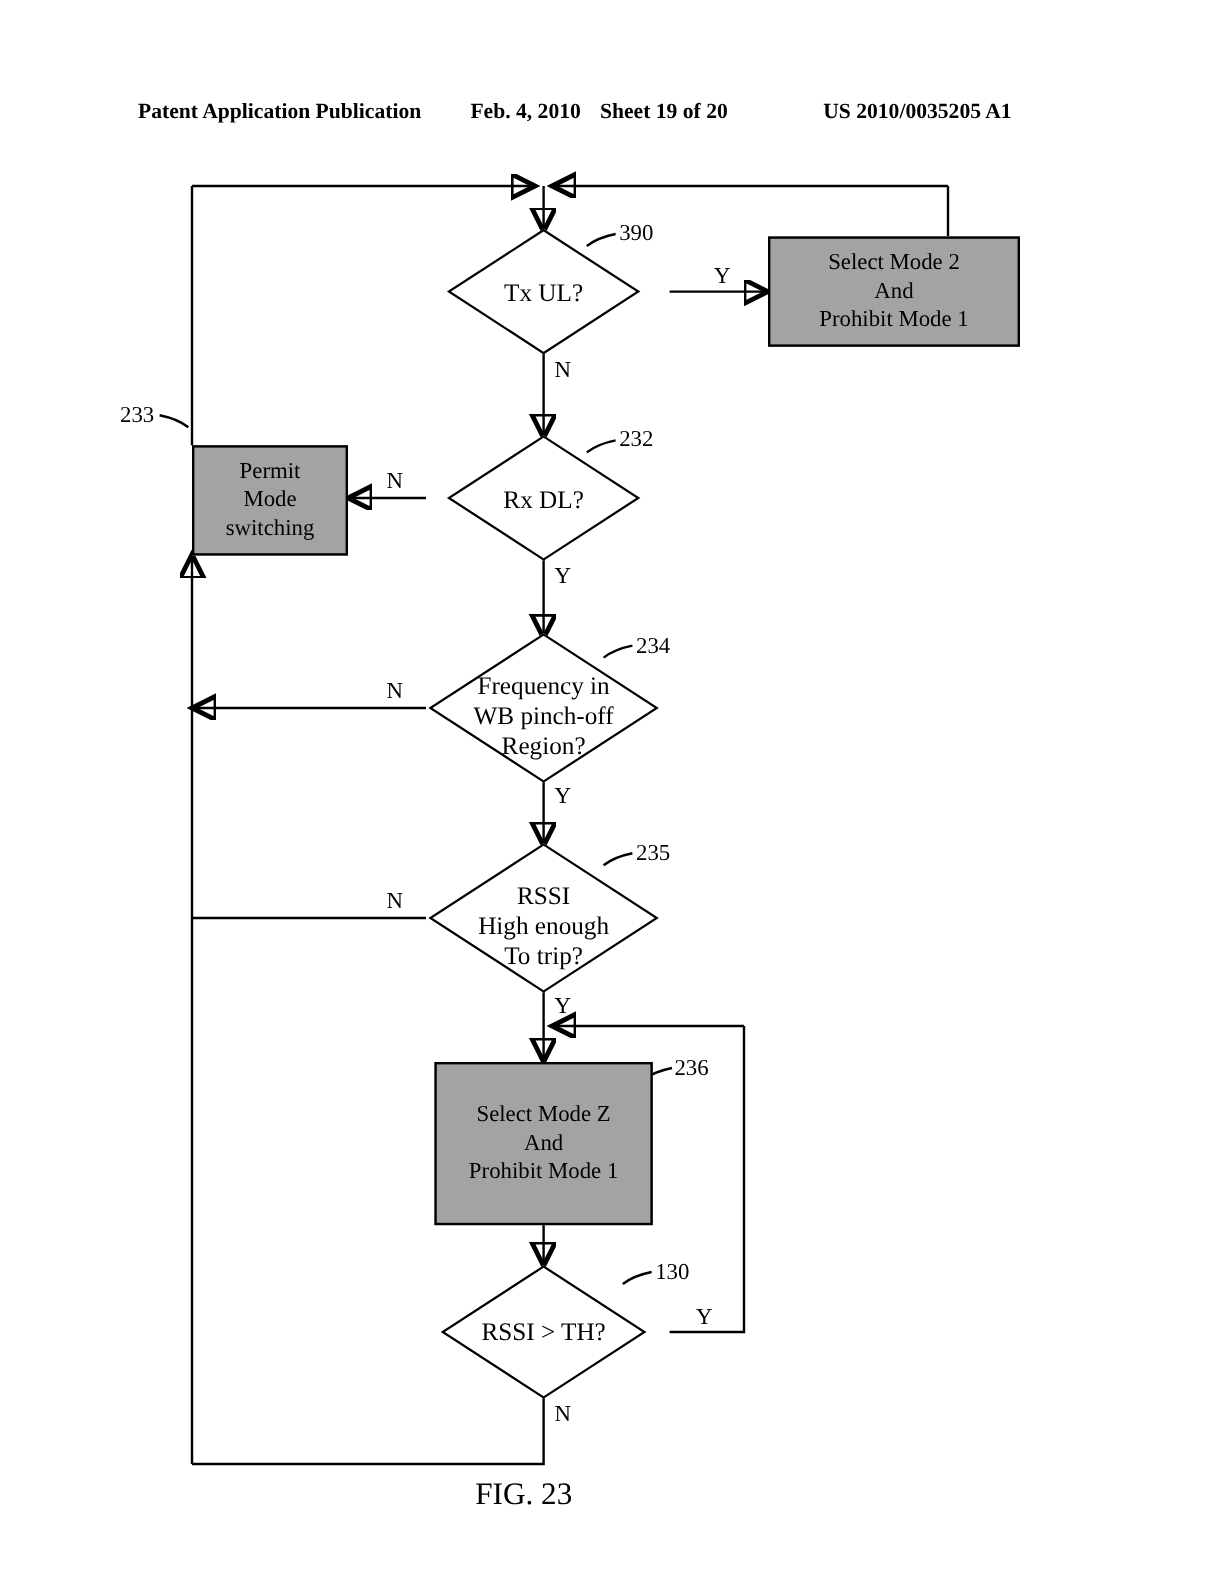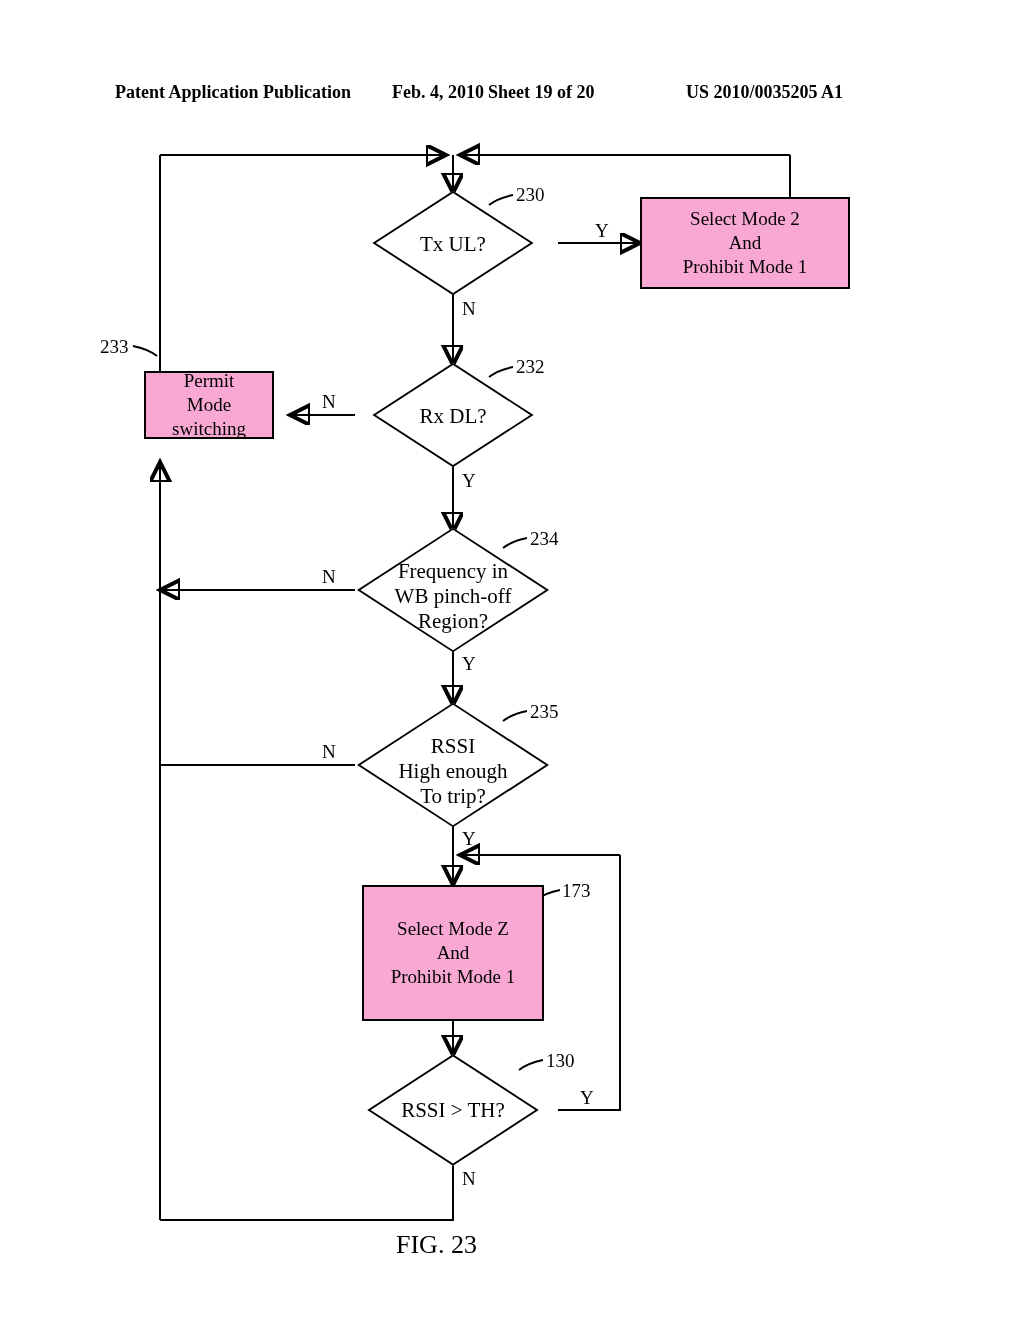--- a/index.html
+++ b/index.html
@@ -15,21 +15,21 @@
   .header {
     position: absolute;
     top: 82px;
     left: 0;
     width: 100%;
     font-weight: bold;
     font-size: 18px;
   }
   .header-left { position: absolute; left: 115px; }
   .header-center { position: absolute; left: 392px; }
-  .header-sheet { position: absolute; left: 488px; text-align: center; }
+  .header-sheet { position: absolute; left: 500px; text-align: center; }
   .header-right { position: absolute; left: 686px; }
 
   .diagram {
     position: absolute;
     top: 140px;
     left: 0;
     width: 1024px;
     height: 1130px;
   }
 
@@ -42,21 +42,21 @@
   .diamond-label {
     position: absolute;
     text-align: center;
     font-size: 21px;
     line-height: 1.2;
     pointer-events: none;
   }
   .rect {
     position: absolute;
     border: 2px solid #000;
-    background: #f9a8d4;
+    background: #a3a3a3;
     text-align: center;
     font-size: 19px;
     display: flex;
     align-items: center;
     justify-content: center;
     flex-direction: column;
     line-height: 1.25;
   }
   .ref {
     position: absolute;
@@ -144,55 +144,55 @@
     <path d="M489 237 Q498 230 513 227"></path>
     <path d="M503 408 Q512 401 527 398"></path>
     <path d="M503 581 Q512 574 527 571"></path>
     <path d="M536 760 Q545 753 560 750"></path>
     <path d="M519 930 Q528 923 543 920"></path>
     <path d="M157 216 Q148 209 133 206"></path>
   </svg>
 
   <div class="diamond" style="left:406px; top:56px; width:94px; height:94px; transform:rotate(45deg) skew(-12deg,-12deg);"></div>
   <div class="diamond-label" style="left:380px; top:92px; width:146px;">Tx UL?</div>
-  <div class="ref" style="left:516px; top:44px;">230</div>
+  <div class="ref" style="left:516px; top:44px;">390</div>
   <div class="edge-label" style="left:595px; top:80px;">Y</div>
   <div class="edge-label" style="left:462px; top:158px;">N</div>
 
   <div class="rect" style="left:640px; top:57px; width:210px; height:92px;">
     <span>Select Mode 2<br>And<br>Prohibit Mode 1</span>
   </div>
 
   <div class="diamond" style="left:406px; top:228px; width:94px; height:94px; transform:rotate(45deg) skew(-12deg,-12deg);"></div>
   <div class="diamond-label" style="left:380px; top:264px; width:146px;">Rx DL?</div>
   <div class="ref" style="left:516px; top:216px;">232</div>
   <div class="edge-label" style="left:322px; top:251px;">N</div>
   <div class="edge-label" style="left:462px; top:330px;">Y</div>
 
-  <div class="rect" style="left:144px; top:231px; width:130px; height:68px;">
+  <div class="rect" style="left:160px; top:231px; width:130px; height:92px;">
     <span>Permit<br>Mode<br>switching</span>
   </div>
   <div class="ref" style="left:100px; top:196px;">233</div>
 
   <div class="diamond" style="left:397px; top:394px; width:112px; height:112px; transform:rotate(45deg) skew(-12deg,-12deg);"></div>
   <div class="diamond-label" style="left:370px; top:419px; width:166px;">Frequency in<br>WB pinch-off<br>Region?</div>
   <div class="ref" style="left:530px; top:388px;">234</div>
   <div class="edge-label" style="left:322px; top:426px;">N</div>
   <div class="edge-label" style="left:462px; top:513px;">Y</div>
 
   <div class="diamond" style="left:397px; top:569px; width:112px; height:112px; transform:rotate(45deg) skew(-12deg,-12deg);"></div>
   <div class="diamond-label" style="left:370px; top:594px; width:166px;">RSSI<br>High enough<br>To trip?</div>
   <div class="ref" style="left:530px; top:561px;">235</div>
   <div class="edge-label" style="left:322px; top:601px;">N</div>
   <div class="edge-label" style="left:462px; top:688px;">Y</div>
 
   <div class="rect" style="left:362px; top:745px; width:182px; height:136px;">
     <span>Select Mode Z<br>And<br>Prohibit Mode 1</span>
   </div>
-  <div class="ref" style="left:562px; top:740px;">173</div>
+  <div class="ref" style="left:562px; top:740px;">236</div>
 
   <div class="diamond" style="left:403px; top:920px; width:100px; height:100px; transform:rotate(45deg) skew(-12deg,-12deg);"></div>
   <div class="diamond-label" style="left:370px; top:958px; width:166px;">RSSI &gt; TH?</div>
   <div class="ref" style="left:546px; top:910px;">130</div>
   <div class="edge-label" style="left:580px; top:947px;">Y</div>
   <div class="edge-label" style="left:462px; top:1028px;">N</div>
 
   <div class="fig-label" style="left:396px; top:1090px;">FIG. 23</div>
 </div>
 

